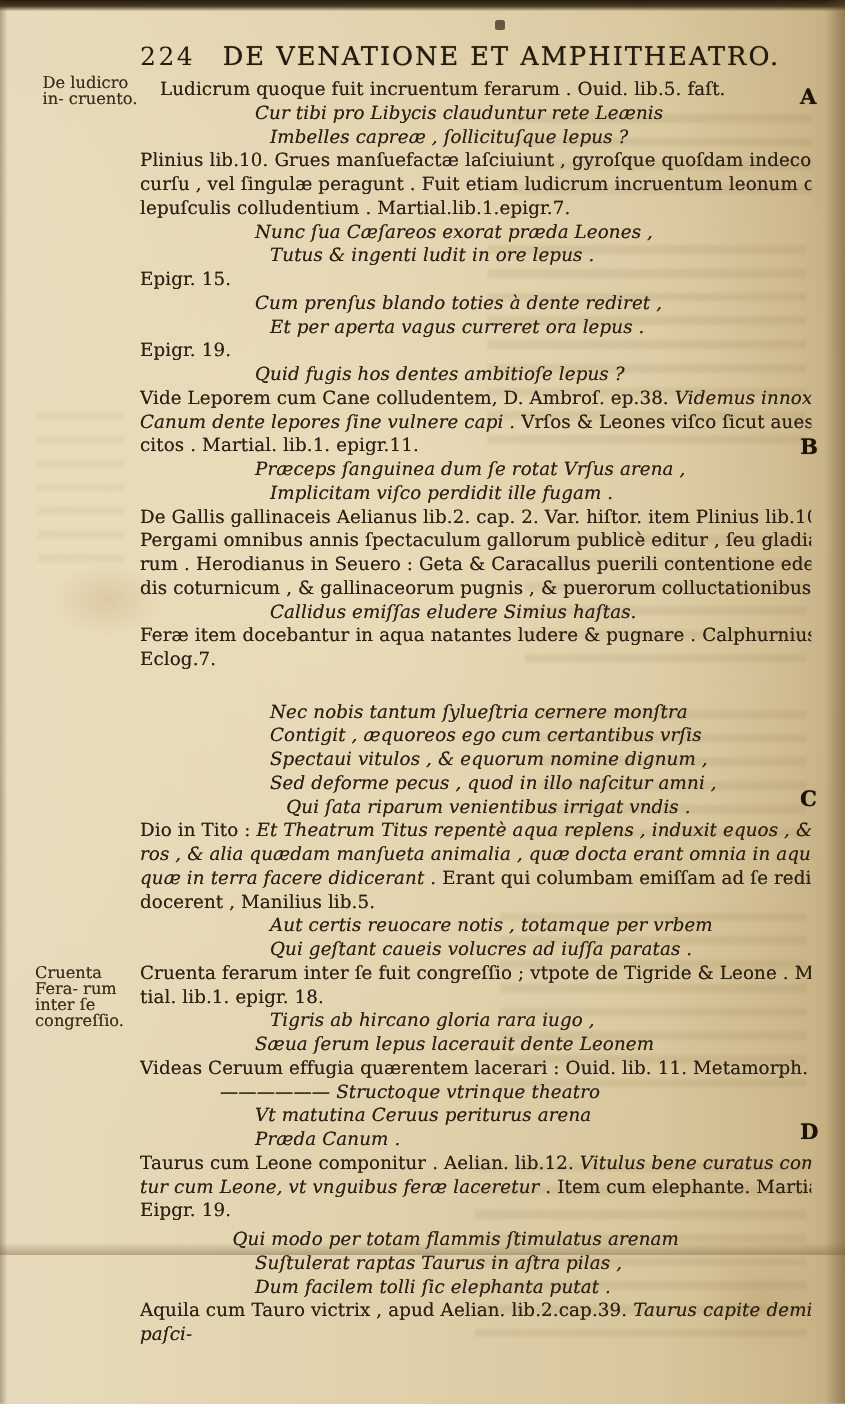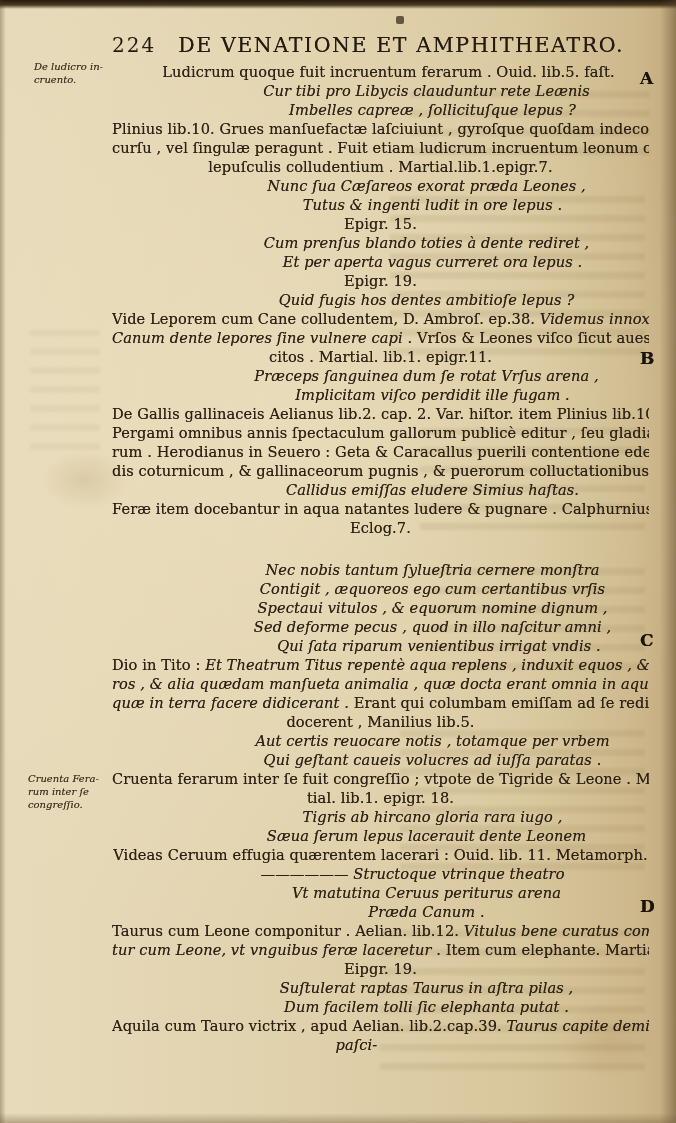--- a/index.html
+++ b/index.html
@@ -19,47 +19,47 @@
     background:linear-gradient(270deg,rgba(90,70,40,.45),rgba(90,70,40,0));}
   .edge-left{position:absolute;left:0;top:0;width:6px;height:1123px;
     background:linear-gradient(90deg,rgba(70,54,30,.35),rgba(70,54,30,0));}
   .edge-bottom{position:absolute;left:0;bottom:0;width:676px;height:10px;
     background:linear-gradient(0deg,rgba(110,88,52,.4),rgba(110,88,52,0));}
   
   .bleed{position:absolute;opacity:.10;filter:blur(1.2px);pointer-events:none;
     background:repeating-linear-gradient(0deg,#7a6336 0px,#7a6336 7px,transparent 7px,transparent 19px);}
   .stain{position:absolute;pointer-events:none;border-radius:50%;}
 
-  .pagewrap{position:absolute;left:0;top:0;width:676px;height:1123px;}
+  .pagewrap{position:absolute;left:0;top:0;width:676px;height:1004px;}
 
   .header{position:absolute;left:112px;top:33px;width:540px;white-space:nowrap;}
   .pagenum{display:inline-block;font-size:20px;letter-spacing:2px;margin-right:22px;color:#241a10;}
   .title{display:inline-block;font-size:20.5px;letter-spacing:1.6px;color:#241a10;
     text-shadow:0 0 .6px rgba(30,20,8,.75);}
 
-  .marginnote{position:absolute;width:84px;font-style:italic;font-size:10px;
+  .marginnote{position:absolute;width:84px;font-size:13px;
     line-height:13px;color:#3a2c1a;text-shadow:0 0 .4px rgba(40,28,14,.5);}
   .note1{left:34px;top:60px;}
   .note2{left:28px;top:772px;}
 
   .secletter{position:absolute;left:640px;font-weight:bold;font-size:17px;color:#1c140a;
     text-shadow:0 0 .6px rgba(20,12,4,.8);}
   .la{top:68px;} .lb{top:348px;} .lc{top:630px;} .ld{top:896px;}
 
   .textblock{position:absolute;left:112px;top:62px;width:537px;}
   .line{height:19px;line-height:19px;font-size:14.6px;white-space:nowrap;overflow:hidden;
-    text-shadow:0 0 .45px rgba(40,26,12,.65);letter-spacing:.1px;text-align:center;}
+    text-shadow:0 0 .45px rgba(40,26,12,.65);letter-spacing:.1px;}
   .line .it{font-style:italic;}
   .ind-p{padding-left:16px;}
   .ind-v0{padding-left:64px;}
   .ind-v1{padding-left:74px;}
   .ind-v2{padding-left:92px;}
   .ind-v3{padding-left:104px;}
   .ind-v4{padding-left:117px;}
-  .catch{text-align:center;padding-right:48px;overflow:visible;}
+  .catch{text-align:left;padding-right:48px;overflow:visible;}
 </style>
 </head>
 <body>
 
 <div class="pagewrap">
 
   <div class="edge-top"></div>
   <div class="edge-right"></div>
   <div class="edge-left"></div>
   <div class="edge-bottom"></div>
@@ -128,19 +128,20 @@
       <div class="line ind-b"><span>tial. lib.1. epigr. 18.</span></div>
       <div class="line ind-v3"><span class="it">Tigris ab hircano gloria rara iugo ,</span></div>
       <div class="line ind-v2"><span class="it">Sæua ſerum lepus lacerauit dente Leonem</span></div>
       <div class="line ind-b"><span>Videas Ceruum effugia quærentem lacerari :  Ouid. lib. 11. Metamorph.</span></div>
       <div class="line ind-v0"><span class="it">—————— Structoque vtrinque theatro</span></div>
       <div class="line ind-v2"><span class="it">Vt matutina Ceruus periturus arena</span></div>
       <div class="line ind-v2"><span class="it">Præda Canum .</span></div>
       <div class="line ind-b"><span>Taurus cum Leone componitur . Aelian. lib.12. </span><span class="it">Vitulus bene curatus compara-</span></div>
       <div class="line ind-b"><span class="it">tur cum Leone, vt vnguibus feræ laceretur </span><span>. Item cum elephante. Martial. lib.1.</span></div>
       <div class="line ind-b"><span>Eipgr. 19.</span></div>
+      <div class="line ind-v1" style="margin-top: 4px;"><span class="it">Qui modo per totam  flammis ſtimulatus arenam</span></div>
       <div class="line ind-v2"><span class="it">Suſtulerat raptas Taurus in aſtra pilas ,</span></div>
       <div class="line ind-v2"><span class="it">Dum facilem tolli ſic elephanta putat .</span></div>
       <div class="line ind-b"><span>Aquila cum Tauro victrix , apud Aelian. lib.2.cap.39. </span><span class="it">Taurus capite demiſſo</span></div>
       <div class="line ind-b catch"><span class="it">paſci-</span></div>
     </div>
 
 </div>
 
 </body></html>

